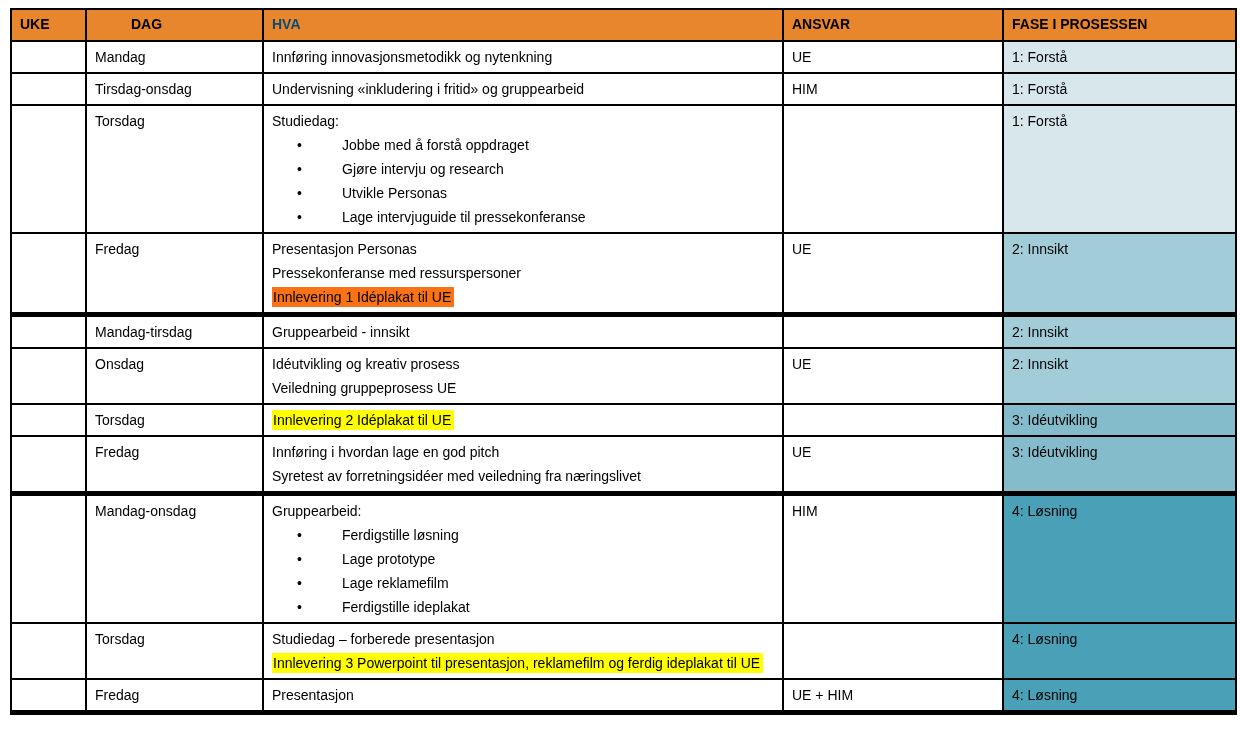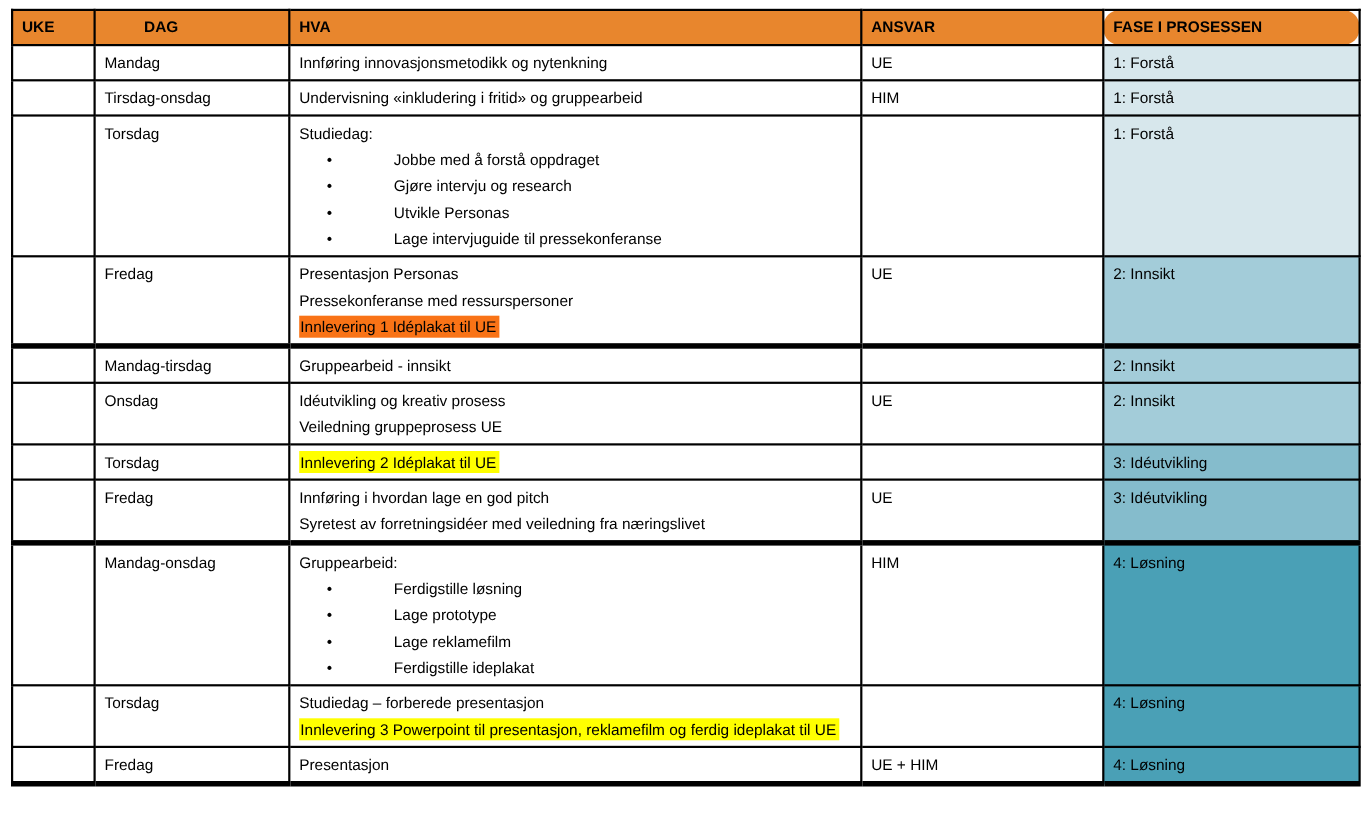--- a/index.html
+++ b/index.html
@@ -42,21 +42,21 @@
   }
   .text-line { min-height: 24px; }
   .bullet-line {
     display: flex;
     padding-left: 25px;
   }
   .bullet-glyph {
     flex: 0 0 45px;
     width: 45px;
   }
-  .bullet-text { flex: 1; margin-left: 16px; }
+  .bullet-text { flex: 1; }
   .highlight {
     padding: 2px 3px 2px 1px;
   }
   .col-fase-cell { }
 </style>
 </head>
 <body>
 
 <div class="table-wrap">
   <table class="schedule">
@@ -64,23 +64,23 @@
       <col style="width:75px">
       <col style="width:177px">
       <col style="width:520px">
       <col style="width:220px">
       <col style="width:233px">
     </colgroup>
     <thead>
       <tr>
         <th style="background: rgb(232, 134, 45); color: rgb(0, 0, 0);">UKE</th>
         <th style="background: rgb(232, 134, 45); color: rgb(0, 0, 0); padding-left: 44px;">DAG</th>
-        <th style="background: rgb(232, 134, 45); color: #000000;">HVA</th>
+        <th style="background: rgb(232, 134, 45); color: #0c4a6e;">HVA</th>
         <th style="background: rgb(232, 134, 45); color: rgb(0, 0, 0);">ANSVAR</th>
-        <th style="background: rgb(232, 134, 45); color: rgb(0, 0, 0); border-radius: 15px;">FASE I PROSESSEN</th>
+        <th style="background: rgb(232, 134, 45); color: rgb(0, 0, 0);">FASE I PROSESSEN</th>
       </tr>
     </thead>
     <tbody id="schedule-body">
         <tr>
     <td></td>
     <td>Mandag</td>
     <td>
             <div class="text-line">Innføring innovasjonsmetodikk og nytenkning</div>
           </td>
     <td>UE</td>

